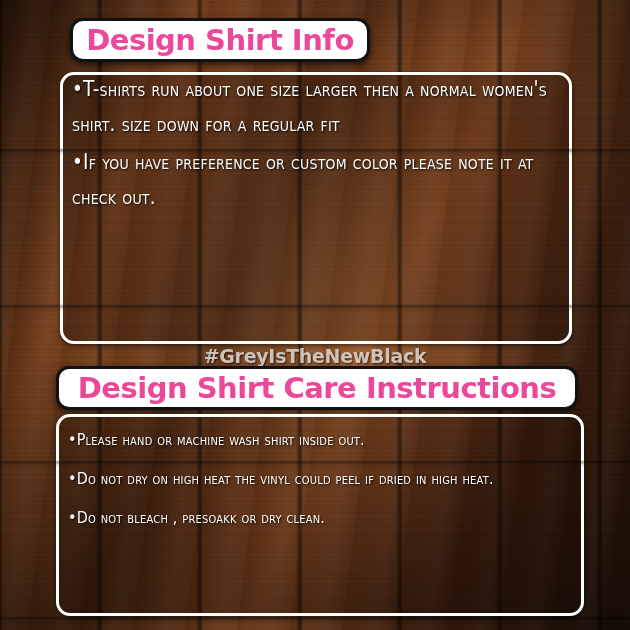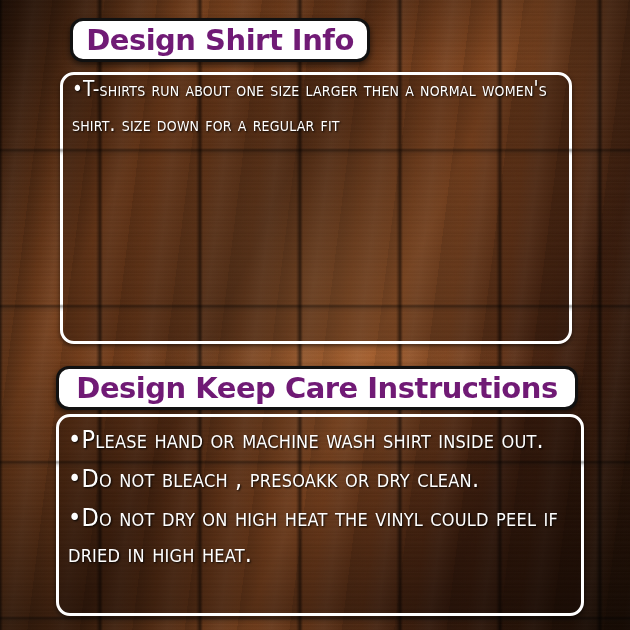--- a/index.html
+++ b/index.html
@@ -81,21 +81,21 @@
     box-sizing: border-box;
     background: #ffffff;
     border: 3px solid #111111;
     border-radius: 13px;
     display: flex;
     align-items: center;
     justify-content: center;
     box-shadow: 0 3px 6px rgba(0,0,0,0.6);
   }
   .title-plate span {
-    color: #701a75;
+    color: #ec4899;
     font-family: "DejaVu Sans", sans-serif;
     font-weight: bold;
     letter-spacing: -0.5px;
     white-space: nowrap;
   }
 
   #title-info      { left: 70px;  top: 18px;  width: 300px; height: 44px; }
   #title-info span { font-size: 29px; }
 
   #title-care      { left: 56px;  top: 366px; width: 522px; height: 44px; }
@@ -125,21 +125,21 @@
     left: 72px;
     top: 72px;
     width: 492px;
     font-size: 20.5px;
     line-height: 35px;
   }
   #care-text {
     left: 68px;
     top: 422px;
     width: 506px;
-    font-size: 25px;
+    font-size: 16px;
     line-height: 36px;
   }
 
   
   #watermark {
     position: absolute;
     left: 0;
     top: 345px;
     width: 630px;
     text-align: center;
@@ -158,28 +158,30 @@
 <div class="stage">
 
   <div class="title-plate" id="title-info">
     <span>Design Shirt Info</span>
   </div>
 
   <div class="panel" id="panel-info"></div>
 
   <div class="body-text" id="info-text">
     <p>•T-Shirts run about one size larger then a normal women's shirt. Size down for a regular fit</p>
+    <p>•If you have preference or custom color please note it at check out.</p>
   </div>
 
+  <div id="watermark">#GreyIsTheNewBlack</div>
 
   <div class="title-plate" id="title-care">
-    <span>Design Keep Care Instructions</span>
+    <span>Design Shirt Care Instructions</span>
   </div>
 
   <div class="panel" id="panel-care"></div>
 
   <div class="body-text" id="care-text">
     <p>•Please hand or machine wash shirt inside out.</p>
+    <p>•DO NOT dry on high heat the vinyl could peel if dried in high heat.</p>
     <p>•DO NOT bleach , presoakk or dry clean.</p>
-    <p>•DO NOT dry on high heat the vinyl could peel if dried in high heat.</p>
   </div>
 
 </div>
 
 </body></html>

